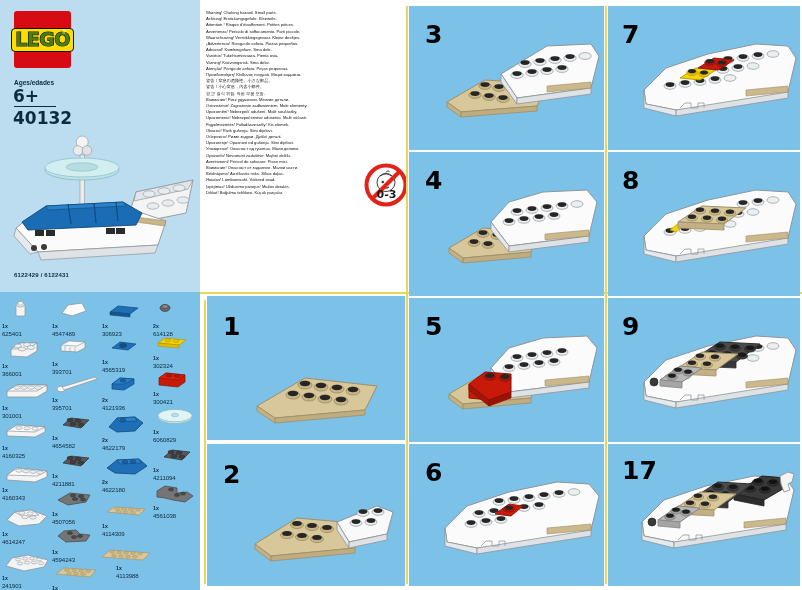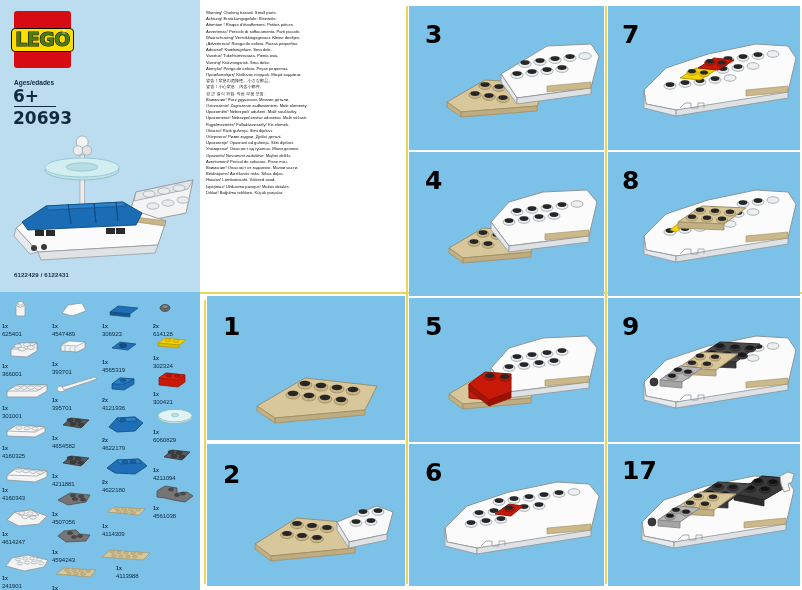--- a/index.html
+++ b/index.html
@@ -66,21 +66,21 @@
   <div class="hero">
 
     <div class="logo">
       <span class="logo-inner"><span class="logo-text">LEGO</span></span>
       <span class="logo-tm">®</span>
     </div>
 
     <div class="ages-label">Ages/edades</div>
     <div class="ages-val">6+</div>
     <div class="ages-rule"></div>
-    <div class="setno">20693</div>
+    <div class="setno">40132</div>
     <div class="barcode">6122429 / 6122431</div>
 
     <div class="hero-art">
       <svg width="185" height="145" viewBox="0 0 185 145">
 
         <rect x="72" y="35" width="4.5" height="72" fill="#ececec" stroke="#9aa3a8" stroke-width="0.7"></rect>
 
         <circle cx="74.2" cy="22" r="6" fill="#f4f4f4" stroke="#9aa3a8" stroke-width="0.7"></circle>
         <circle cx="70" cy="30.5" r="4.8" fill="#ececec" stroke="#9aa3a8" stroke-width="0.7"></circle>
         <circle cx="79" cy="30.5" r="4.8" fill="#e2e2e2" stroke="#9aa3a8" stroke-width="0.7"></circle>
@@ -153,20 +153,36 @@
         <div>Opozorilo! Nevarnost zadušitve. Majhni delčki.</div>
         <div>Avertisment! Pericol de sufocare. Piese mici.</div>
         <div>Внимание! Опасност от задавяне. Малки части.</div>
         <div>Brīdinājums! Aizrīšanās risks. Sīkas daļas.</div>
         <div>Hoiatus! Lämbumisoht. Väiksed osad.</div>
         <div>Įspėjimas! Uždusimo pavojus! Mažos detalės.</div>
         <div>Dikkat! Boğulma tehlikesi. Küçük parçalar.</div>
       </div>
   </div>
 
+  <div class="no03">
+    <svg width="44" height="44" viewBox="0 0 44 44">
+      <circle cx="22" cy="22" r="19.5" fill="#ffffff" stroke="#e2231a" stroke-width="4"></circle>
+
+      <circle cx="22" cy="19.5" r="9" fill="#ffffff" stroke="#3a3a3a" stroke-width="1"></circle>
+      <path d="M16.5 13 Q22 8.5 27.5 13" fill="none" stroke="#3a3a3a" stroke-width="1"></path>
+      <circle cx="18.8" cy="19" r="1.3" fill="#3a3a3a"></circle>
+      <circle cx="25.2" cy="19" r="1.3" fill="#3a3a3a"></circle>
+      <path d="M19 24 Q22 26.5 25 24" fill="none" stroke="#3a3a3a" stroke-width="1.1"></path>
+      <path d="M22 9.5 q1.6 -3 3.4 -1" fill="none" stroke="#3a3a3a" stroke-width="1"></path>
+
+      <line x1="8.5" y1="35.5" x2="35.5" y2="8.5" stroke="#e2231a" stroke-width="4"></line>
+
+      <text x="12.5" y="34.5" font-family="DejaVu Sans, sans-serif" font-size="11" font-weight="bold" fill="#1a1a1a">0-3</text>
+    </svg>
+  </div>
 
   <div class="vrule" style="left:406px;top:6px;height:578px;"></div>
   <div class="vrule" style="left:605px;top:6px;height:578px;"></div>
   <div class="vrule-blue" style="left:197px;top:296px;height:288px;"></div>
   <div class="vrule" style="left:204px;top:300px;height:284px;"></div>
   <div class="hrule" style="left:200px;top:292px;width:602px;"></div>
 
   <div class="parts">
 
     <div class="pcol" style="left:2px;">

